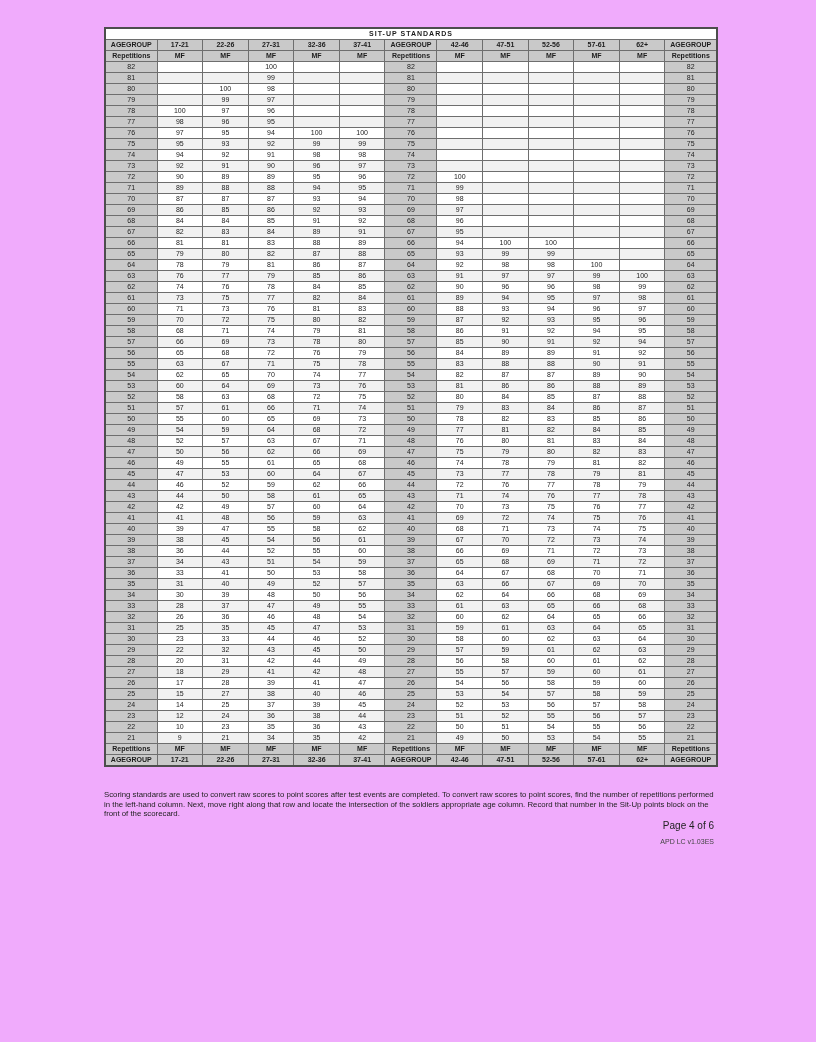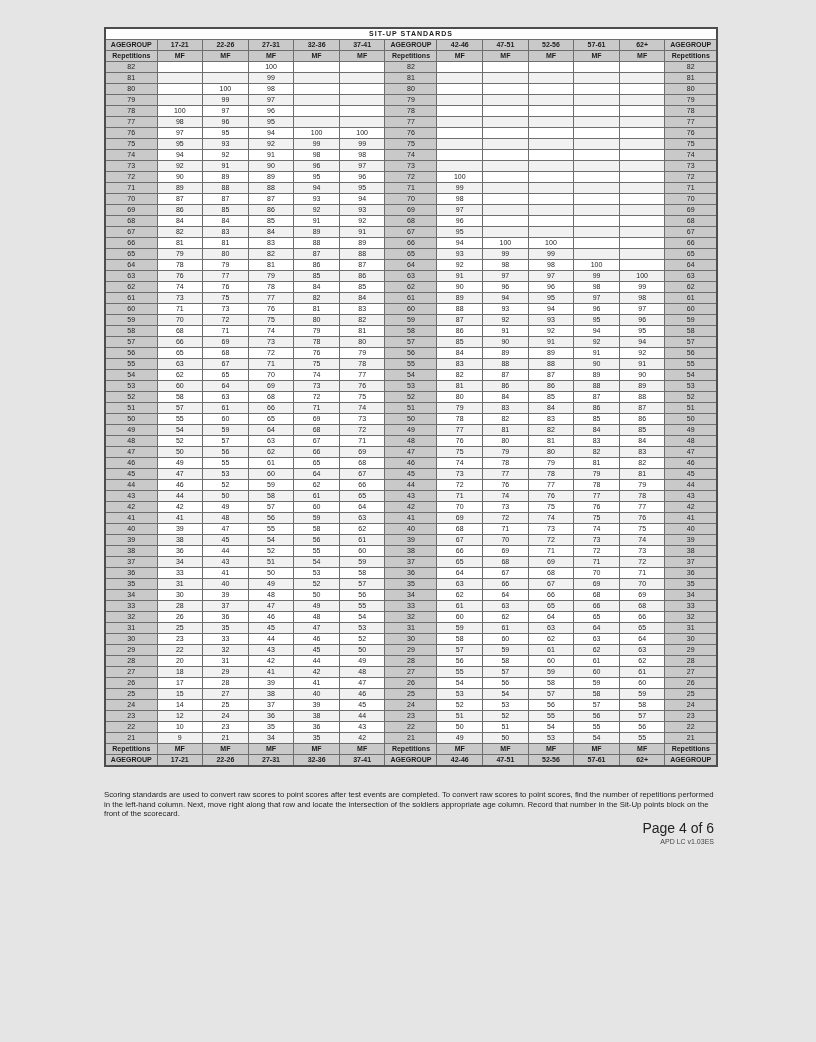--- a/index.html
+++ b/index.html
@@ -1,21 +1,21 @@
 <!DOCTYPE html>
 <html><head>
 <meta charset="utf-8">
 <style>
   html,body{margin:0;padding:0;}
   body{
     width:816px;height:1042px;background:#ffffff;
     font-family:"Liberation Sans","DejaVu Sans",sans-serif;
     position:relative;color:#111;
   }
-  .page{position:absolute;inset:0;background:#e5e5e5;}
+  .page{position:absolute;inset:0;background:#f0abfc;}
   .table-wrap{position:absolute;left:104px;top:27px;width:610px;}
   table.std{
     border-collapse:collapse;width:100%;table-layout:fixed;
     border:2px solid #4d4d4d;
   }
   table.std td{
     border:1px solid #6e6e6e;
     text-align:center;vertical-align:middle;
     font-size:7px;line-height:10px;height:10px;
     padding:0;overflow:hidden;white-space:nowrap;
@@ -28,21 +28,21 @@
   td.hdr{background:#c9c9c9;font-weight:bold;color:#222;}
   td.rep{background:#c9c9c9;color:#222;}
   tr.band td.data{background:#f1f1f1;}
   tr.noband td.data{background:#ffffff;}
   .footnote{
     position:absolute;left:104px;top:790px;width:612px;
     font-size:7.8px;line-height:9.6px;color:#222;text-align:left;
   }
   .page-num{
     position:absolute;right:102px;top:820px;
-    font-size:14px;color:#222;
+    font-size:10px;color:#222;
   }
   .apd-ver{
     position:absolute;right:102px;top:838px;
     font-size:7px;color:#444;
   }
 </style>
 </head>
 <body>
 
 <div class="page">

